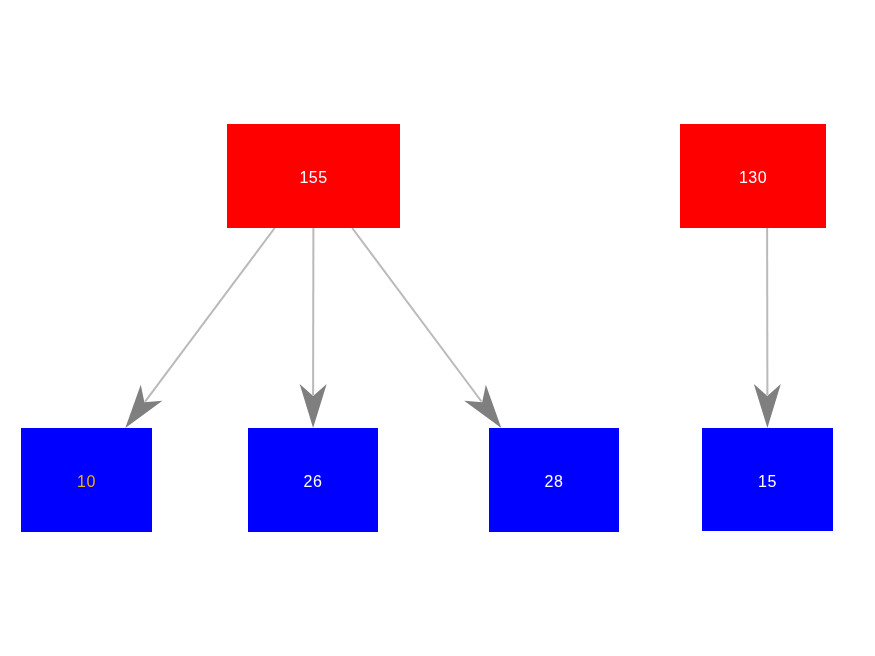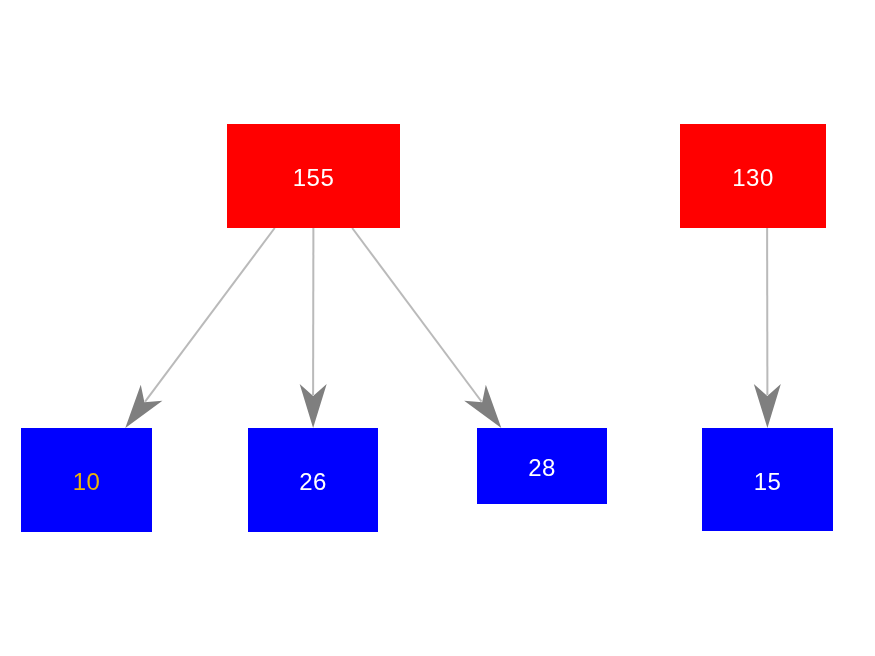--- a/index.html
+++ b/index.html
@@ -24,21 +24,21 @@
     display: block;
   }
   .node {
     position: absolute;
     display: flex;
     align-items: center;
     justify-content: center;
     box-sizing: border-box;
   }
   .node .label {
-    font-size: 24px;
+    font-size: 16px;
     line-height: 1;
     letter-spacing: 0.5px;
     transform: translateY(2px);
   }
 </style>
 </head>
 <body>
 
 <div class="stage">
   <svg class="edges" xmlns="http://www.w3.org/2000/svg" width="875" height="656" viewBox="0 0 875 656">
@@ -57,20 +57,20 @@
       </div>
       <div class="node" style="left: 680px; top: 124px; width: 146px; height: 104px; background: rgb(255, 0, 0);">
         <span class="label" style="color: rgb(255, 255, 255);">130</span>
       </div>
       <div class="node" style="left: 21px; top: 428px; width: 131px; height: 104px; background: rgb(0, 0, 255);">
         <span class="label" style="color: #eab308;">10</span>
       </div>
       <div class="node" style="left: 248px; top: 428px; width: 130px; height: 104px; background: rgb(0, 0, 255);">
         <span class="label" style="color: rgb(255, 255, 255);">26</span>
       </div>
-      <div class="node" style="left: 477px; top: 428px; width: 130px; height: 76px; background: rgb(0, 0, 255);">
+      <div class="node" style="left: 489px; top: 428px; width: 130px; height: 104px; background: rgb(0, 0, 255);">
         <span class="label" style="color: rgb(255, 255, 255);">28</span>
       </div>
       <div class="node" style="left: 702px; top: 428px; width: 131px; height: 103px; background: rgb(0, 0, 255);">
         <span class="label" style="color: rgb(255, 255, 255);">15</span>
       </div>
     </div>
 </div>
 
 </body></html>

